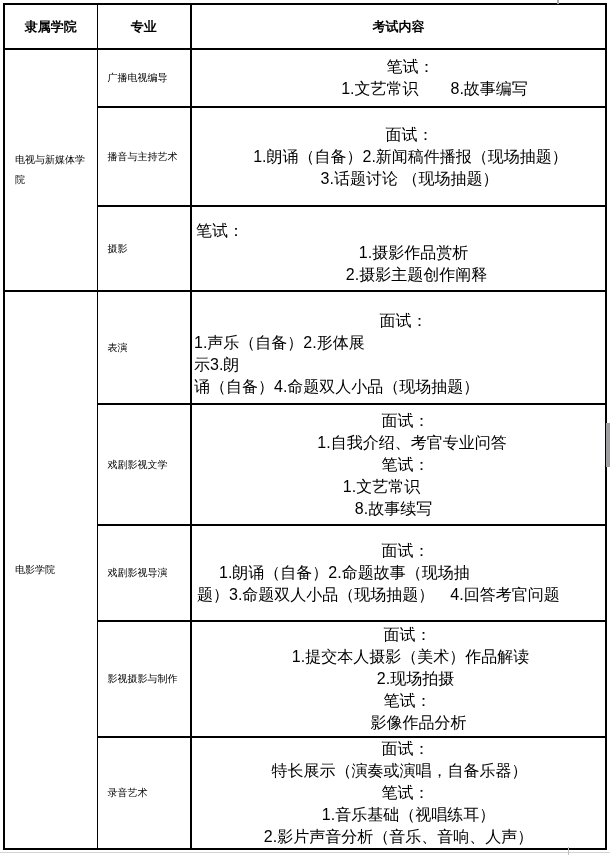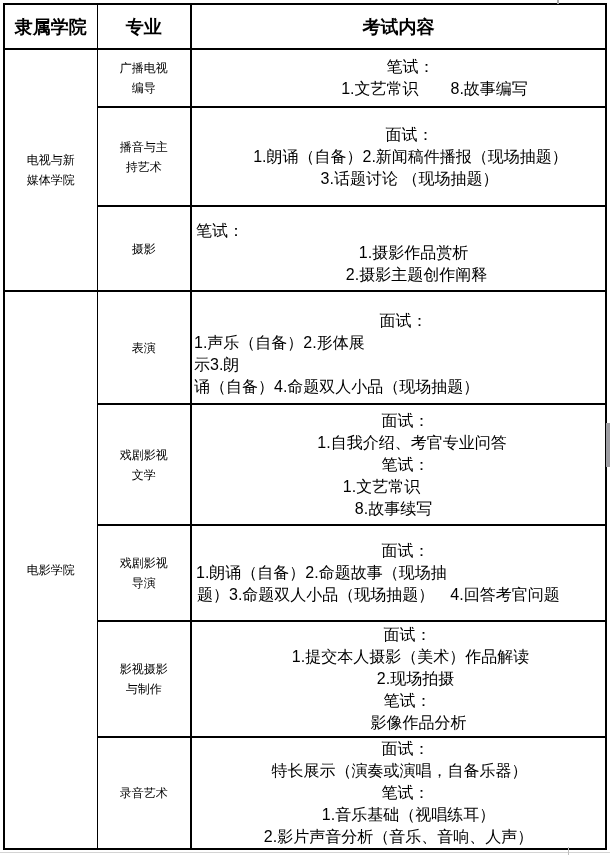--- a/index.html
+++ b/index.html
@@ -3,22 +3,22 @@
 <meta charset="utf-8">
 <style>
   html,body{margin:0;padding:0;background:#fff;}
   #page{position:relative;width:610px;height:855px;background:#ffffff;overflow:hidden;
         font-family:"Liberation Sans",sans-serif;color:#000;}
   table.exam{position:absolute;left:3px;top:3px;width:602px;border-collapse:collapse;
         table-layout:fixed;border:2px solid #000;}
   td,th{border:2px solid #000;padding:0;vertical-align:middle;background:#fff;}
   .b-thin-r{border-right:1px solid #000;}
   .b-thin-l{border-left:1px solid #000;}
-  th{font-size:18px;font-weight:bold;text-align:center;margin-top:16px;}
-  .college-cell,.major-cell{font-size:12px;text-align:center;line-height:20px;padding:0 18px;}
+  th{font-size:13px;font-weight:bold;text-align:center;margin-top:16px;}
+  .college-cell,.major-cell{font-size:10px;line-height:20px;padding:0 10px;}
   .content-cell{padding:0;}
   .ln{font-size:16px;line-height:22px;text-align:center;white-space:pre-wrap;padding:0 2px;}
   .ln.left{text-align:left;}
   .ln.split{display:flex;padding:0 2px;}
   .ln.split span{white-space:pre;}
   .artifact{position:absolute;}
   #scroll-thumb{left:606px;top:423px;width:4px;height:44px;background:#9e9ea3;}
   #tick-top{left:557px;top:0;width:2px;height:4px;background:#a9a9a9;}
   #grid-bottom{left:0;top:852px;width:610px;height:1px;background:#d4d4d4;}
   #tick-bottom{left:568px;top:847px;width:1px;height:8px;background:#bdbdbd;}
@@ -95,21 +95,21 @@
         <div class="ln" style="padding-left:29px">1.自我介绍、考官专业问答</div>
         <div class="ln" style="padding-left:16px">笔试：</div>
         <div class="ln" style="padding-right:36px">1.文艺常识</div>
         <div class="ln" style="padding-right:12px">8.故事续写</div>
       </td>
     </tr>
     <tr style="height:96px">
       <td class="major-cell b-thin-l">戏剧影视导演</td>
       <td class="content-cell">
         <div class="ln" style="padding-left:16px">面试：</div>
-        <div class="ln split" style="padding-left:4px">
+        <div class="ln split" style="padding-left:27px">
           <span>1.朗诵（自备）</span>
           <span>2.命题故事（现场抽</span>
         </div>
         <div class="ln split" style="padding-left:5px">
           <span>题）</span>
           <span>3.命题双人小品（现场抽题）　4.回答考官问题</span>
         </div>
       </td>
     </tr>
     <tr style="height:116px">

